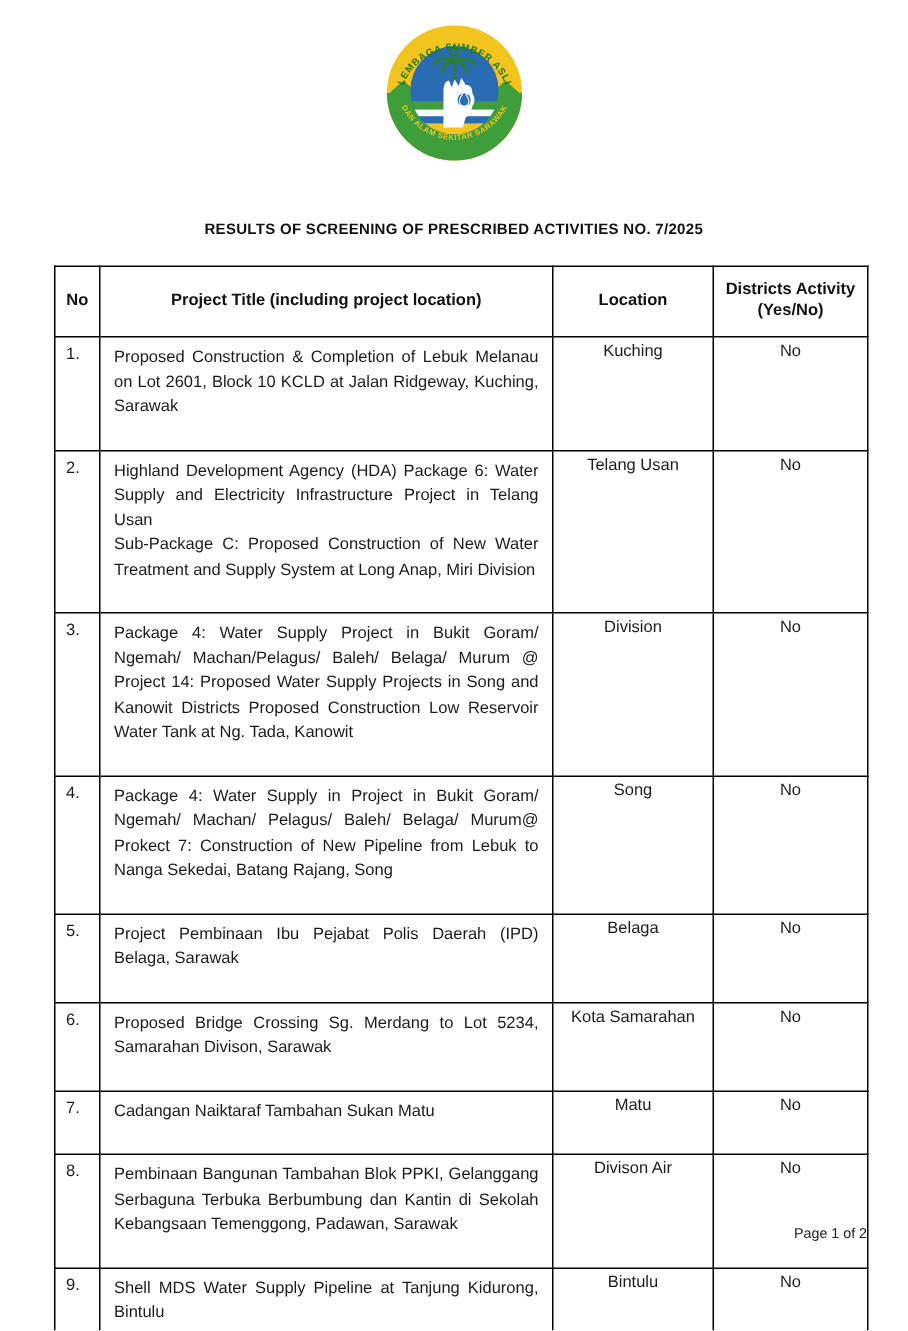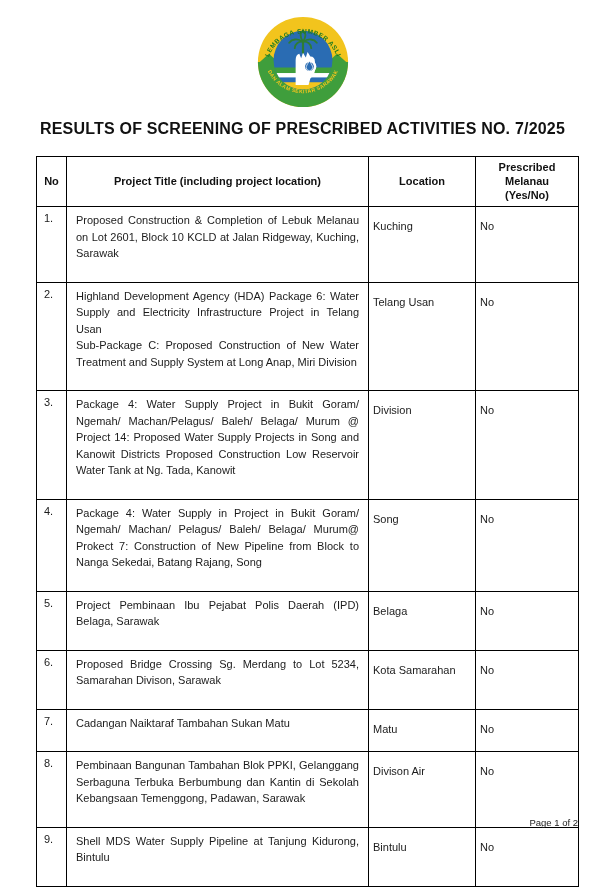--- a/index.html
+++ b/index.html
@@ -11,23 +11,23 @@
     height: 887px;
     background: #ffffff;
     overflow: hidden;
   }
   .logo-wrap {
     width: 92px;
     height: 92px;
     margin: 16px auto 0 auto;
   }
   .doc-title {
-    margin-top: 12px;
+    margin-top: 40px;
     text-align: center;
-    font-size: 16px;
+    font-size: 10px;
     font-weight: bold;
     letter-spacing: 0.2px;
     color: #111111;
   }
   .intro {
     margin: 19px 28px 0 28px;
     font-size: 11.5px;
     line-height: 1.38;
     color: #222222;
   }
@@ -60,22 +60,22 @@
     text-align: left;
   }
   td.cell-title {
     padding: 5px 9px 20px 9px;
     text-align: justify;
     text-justify: inter-word;
     white-space: pre-line;
     line-height: 1.5;
   }
   td.cell-loc, td.cell-yn {
-    padding: 11px 4px 4px 4px;
-    text-align: left;
+    padding: 1px 4px 4px 4px;
+    text-align: center;
     line-height: 1.5;
   }
   
   tbody tr:nth-child(1) td { height: 58px; }
   tbody tr:nth-child(2) td { height: 102px; }
   tbody tr:nth-child(3) td { height: 88px; }
   tbody tr:nth-child(4) td { height: 77px; }
   tbody tr:nth-child(5) td { height: 45px; }
   tbody tr:nth-child(6) td { height: 45px; }
   tbody tr:nth-child(7) td { height: 30px; }
@@ -151,21 +151,21 @@
       <col class="c-no">
         <col class="c-title">
         <col class="c-loc">
         <col class="c-yn">
     </colgroup>
     <thead>
       <tr>
         <th>No</th>
         <th>Project Title (including project location)</th>
         <th>Location</th>
-        <th>Prescribed Melanau (Yes/No)</th>
+        <th>Districts Activity (Yes/No)</th>
       </tr>
     </thead>
     <tbody>
   <tr>
     <td class="cell-no">1.</td>
     <td class="cell-title">Proposed Construction &amp; Completion of Lebuk Melanau on Lot 2601, Block 10 KCLD at Jalan Ridgeway, Kuching, Sarawak</td>
     <td class="cell-loc">Kuching</td>
     <td class="cell-yn">No</td>
   </tr>
 
@@ -179,21 +179,21 @@
 
   <tr>
     <td class="cell-no">3.</td>
     <td class="cell-title">Package 4: Water Supply Project in Bukit Goram/ Ngemah/ Machan/Pelagus/ Baleh/ Belaga/ Murum @ Project 14: Proposed Water Supply Projects in Song and Kanowit Districts Proposed Construction Low Reservoir Water Tank at Ng. Tada, Kanowit</td>
     <td class="cell-loc">Division</td>
     <td class="cell-yn">No</td>
   </tr>
 
   <tr>
     <td class="cell-no">4.</td>
-    <td class="cell-title">Package 4: Water Supply in Project in Bukit Goram/ Ngemah/ Machan/ Pelagus/ Baleh/ Belaga/ Murum@ Prokect 7: Construction of New Pipeline from Block to Nanga Sekedai, Batang Rajang, Song</td>
+    <td class="cell-title">Package 4: Water Supply in Project in Bukit Goram/ Ngemah/ Machan/ Pelagus/ Baleh/ Belaga/ Murum@ Prokect 7: Construction of New Pipeline from Lebuk to Nanga Sekedai, Batang Rajang, Song</td>
     <td class="cell-loc">Song</td>
     <td class="cell-yn">No</td>
   </tr>
 
   <tr>
     <td class="cell-no">5.</td>
     <td class="cell-title">Project Pembinaan Ibu Pejabat Polis Daerah (IPD) Belaga, Sarawak</td>
     <td class="cell-loc">Belaga</td>
     <td class="cell-yn">No</td>
   </tr>

